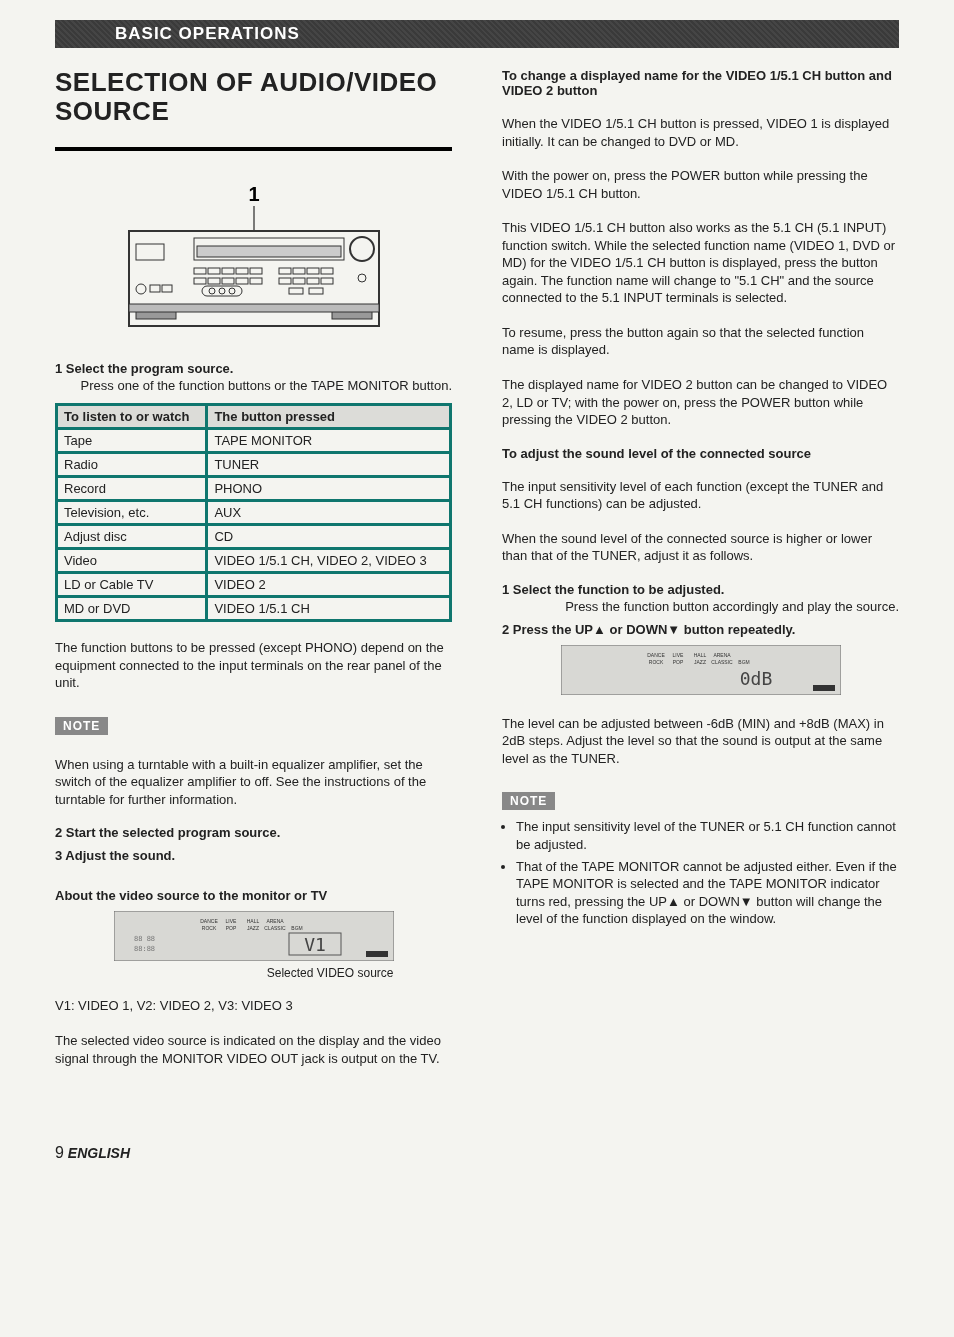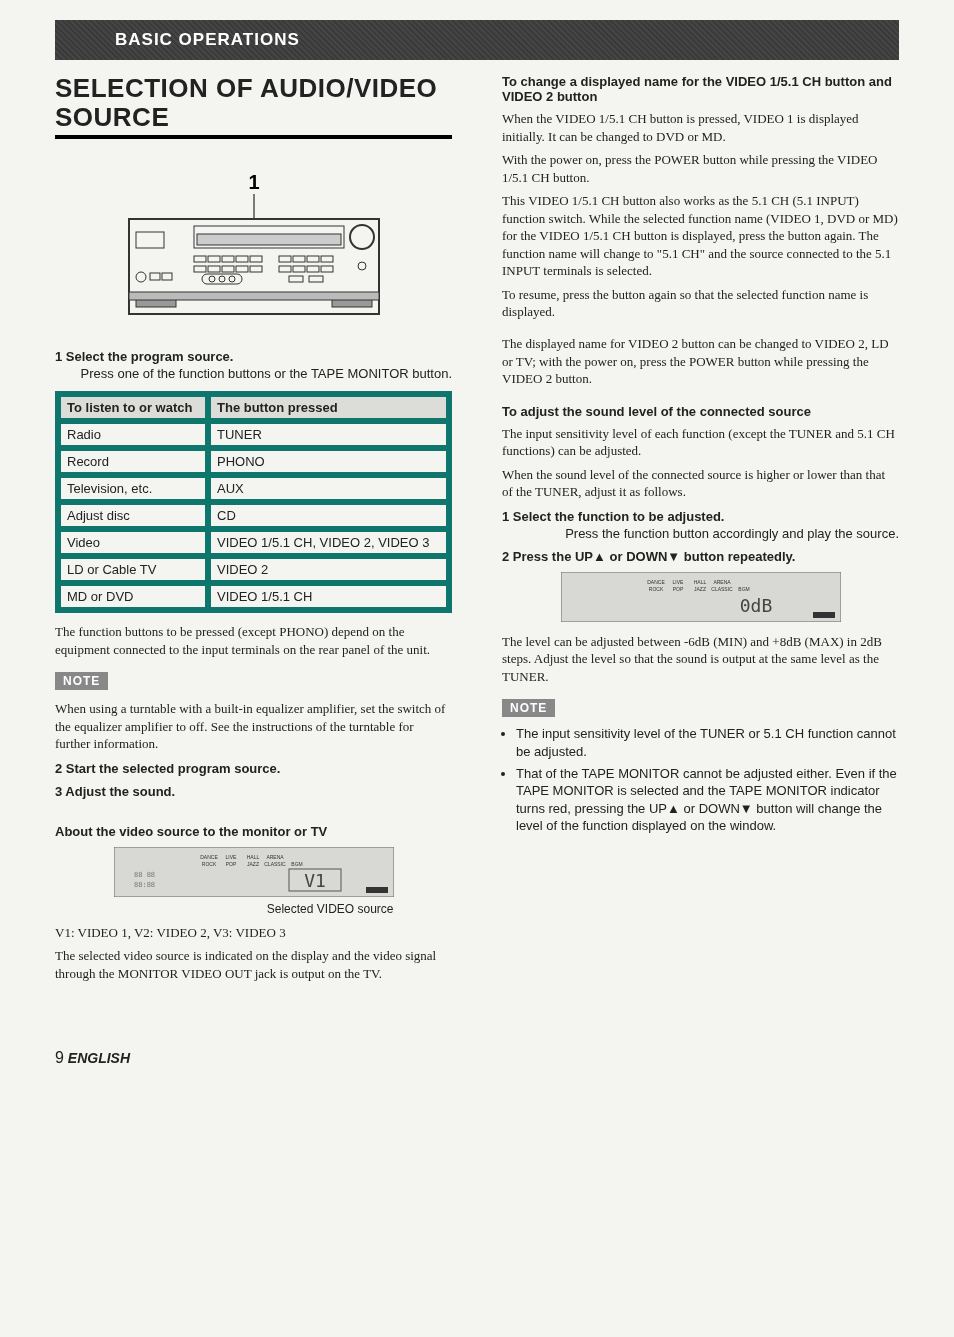--- a/index.html
+++ b/index.html
@@ -14,38 +14,38 @@
   .page {
     padding: 20px 55px 40px 55px;
   }
   .section-banner {
     background: #3a3a3a;
     background-image: repeating-linear-gradient(45deg, #3a3a3a, #3a3a3a 2px, #454545 2px, #454545 4px);
     color: #fff;
     font-weight: bold;
     font-size: 17px;
     letter-spacing: 1px;
-    padding: 10px 60px;
-    margin-bottom: 4px;
+    padding: 4px 60px;
+    margin-bottom: 10px;
   }
   .columns {
     display: flex;
     gap: 50px;
   }
   .col {
     flex: 1;
     min-width: 0;
   }
   h1.title {
     font-size: 26px;
     font-weight: 900;
     margin: 10px 0 4px 0;
     letter-spacing: 0.5px;
     border-bottom: 4px solid #000;
-    padding-bottom: 4px;
+    padding-bottom: 22px;
     line-height: 1.1;
   }
   .diagram {
     margin: 35px auto 25px auto;
     text-align: center;
   }
   .diagram svg { display:block; margin:0 auto;}
   .step-label {
     font-weight: bold;
     margin: 8px 0 2px 0;
@@ -55,33 +55,32 @@
     margin-bottom: 8px;
     text-align: right;
   }
   table.srctable {
     border-collapse: collapse;
     width: 100%;
     margin: 10px 0;
     font-size: 13px;
   }
   table.srctable th, table.srctable td {
-    border: 6px solid #0f766e;
+    border: 3px solid #0f766e;
     padding: 3px 6px;
     text-align: left;
     vertical-align: top;
   }
   table.srctable th {
     background: #dcdcd8;
     font-weight: bold;
   }
   .para {
-    margin: 6px 0;
+    margin: 17px 0;
     line-height: 1.35;
-    font-family: Liberation Serif, serif;
   }
   .note-label {
     display: inline-block;
     background: #888;
     color: #fff;
     font-weight: bold;
     padding: 2px 8px;
     font-size: 12px;
     margin: 8px 16px 4px 0;
     letter-spacing: 1px;
@@ -179,20 +178,24 @@
       <div class="step-body">Press one of the function buttons or the TAPE MONITOR button.</div>
 
       <table class="srctable">
         <thead>
             <tr>
           <th>To listen to or watch</th>
           <th>The button pressed</th>
         </tr>
           </thead>
         <tbody id="srcbody">
+            <tr>
+              <td>Tape</td>
+              <td>TAPE MONITOR</td>
+            </tr>
             <tr>
               <td>Radio</td>
               <td>TUNER</td>
             </tr>
             <tr>
               <td>Record</td>
               <td>PHONO</td>
             </tr>
             <tr>
               <td>Television, etc.</td>

